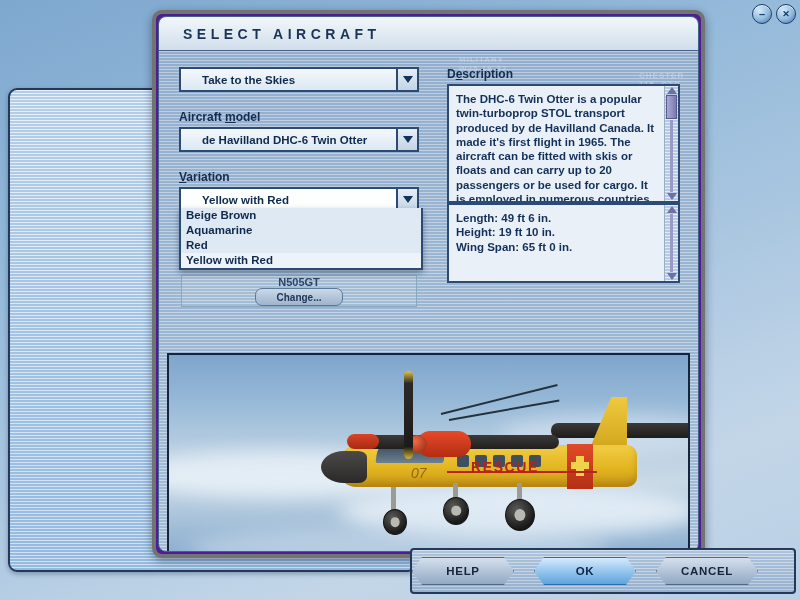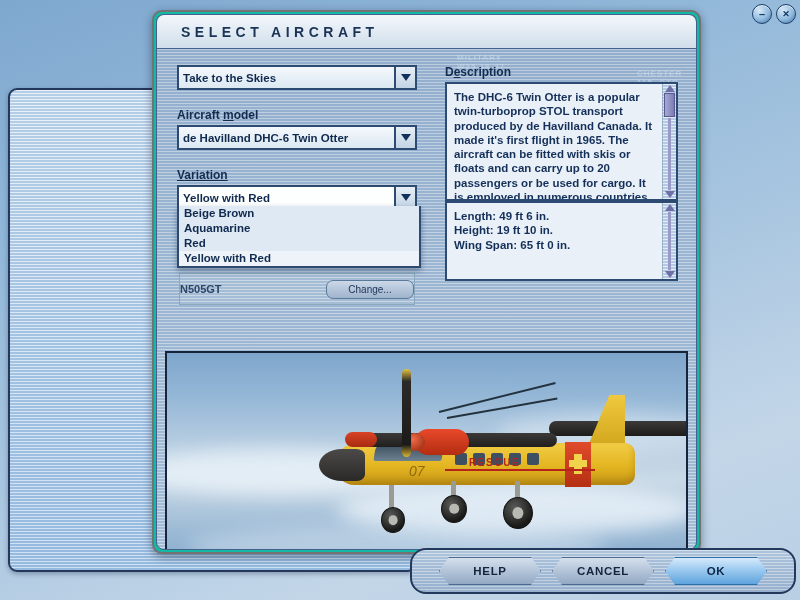--- a/index.html
+++ b/index.html
@@ -37,22 +37,22 @@
   .wbtn.close::after{content:"✕";font-size:9px;}
 
   
   .watermark{position:absolute;color:rgba(205,222,238,.55);font-size:8px;
     font-family:"Liberation Sans",sans-serif;font-weight:bold;letter-spacing:1px;
     pointer-events:none;white-space:pre;line-height:1.15;}
 
   
   #dialog{
     position:absolute;left:152px;top:10px;width:545px;height:540px;
-    border:2px solid #737373;border-radius:10px;
-    background:#14b8a6;
+    border:4px solid #737373;border-radius:10px;
+    background:#4c1d95;
     box-shadow:0 3px 10px rgba(10,25,50,.45);
     overflow:hidden;
   }
   #titlebar{
     height:34px;margin:2px 2px 0 2px;
     border:1px solid #45618a;border-bottom:none;border-radius:8px 8px 0 0;
     background:linear-gradient(to bottom,#f2f6fa 0%,#e3ecf4 45%,#cfdce9 100%);
     display:flex;align-items:center;padding-left:24px;
   }
   #title-text{
@@ -71,21 +71,21 @@
   
   .field-label{
     font-size:12px;font-weight:bold;color:#142c4f;margin-bottom:3px;
   }
   .field-label u{text-decoration:underline;}
   .combo{
     position:relative;height:21px;display:flex;
     border:2px solid #2d4a73;background:#e8f0f8;
   }
   .combo .val{
-    flex:1;display:flex;align-items:center;padding-left:4px;
+    flex:1;display:flex;align-items:center;padding-left:21px;
     font-size:11.5px;font-weight:bold;color:#0f2a4e;
     background:linear-gradient(to bottom,#f4f8fc,#dce8f2);
     white-space:nowrap;overflow:hidden;
   }
   .combo .arrow{
     width:19px;border-left:2px solid #2d4a73;
     background:linear-gradient(to bottom,#e7eef6,#c3d4e5);
     display:flex;align-items:center;justify-content:center;cursor:pointer;
   }
   .combo .arrow i{
@@ -110,28 +110,28 @@
 
   
   #hidden-panel{
     position:absolute;left:2px;top:88px;width:236px;height:32px;
     border:1px solid #8aa8bd;background:
       repeating-linear-gradient(to bottom,
         rgba(255,255,255,.35) 0px, rgba(255,255,255,.35) 1px,
         rgba(140,175,210,.30) 1px, rgba(140,175,210,.30) 3px),
       #aec2d6;
     z-index:5;display:flex;align-items:center;justify-content:space-between;
-    padding:0 0;box-sizing:border-box;
+    padding:0 12px;box-sizing:border-box;flex-direction:column;
   }
   #hidden-panel .ghost-text{font-size:11px;font-weight:bold;color:#2b4468;}
   #hidden-panel .ghost-btn{
     width:86px;height:17px;border:1px solid #5a7characters;
     border:1px solid #5a7a9c;border-radius:7px;
     background:linear-gradient(to bottom,#cbd8e8,#9fb4cd);
-    font-size:10px;font-weight:normal;color:#20375a;
+    font-size:10px;font-weight:bold;color:#20375a;
     display:flex;align-items:center;justify-content:center;
   }
 
   
   .panel-box{
     border:2px solid #2d4a73;background:#e9f0f7;position:relative;
     display:flex;overflow:hidden;
   }
   .panel-text{
     flex:1;padding:6px 7px 4px 7px;
@@ -226,41 +226,41 @@
     background:#23323f;height:2px;transform-origin:left center;
   }
   .gear-leg{width:5px;background:#9b9b96;}
   .wheel{
     border-radius:50%;background:radial-gradient(circle at 38% 32%,#5a5a58,#1a1a19 70%);
     border:1px solid #121211;
   }
   .hub{position:absolute;left:50%;top:50%;transform:translate(-50%,-50%);
     width:40%;height:40%;border-radius:50%;background:#b9b9b4;}
   .rescue{
-    left:172px;top:76px;font-size:10px;font-weight:bold;color:#b5231a;
+    left:172px;top:76px;font-size:14px;font-weight:bold;color:#b5231a;
     letter-spacing:1.6px;
   }
   .number07{
     left:112px;top:82px;font-size:14px;font-weight:normal;color:#8d6a12;
     font-style:italic;
   }
   .redline{
     left:148px;top:88px;width:150px;height:2px;background:#b5231a;
   }
 
   
   #btnstrip{
     position:absolute;left:410px;top:548px;width:382px;height:42px;
-    border:2px solid #23395c;border-radius:16px;
+    border:2px solid #23395c;border-radius:4px;
     background:
       repeating-linear-gradient(to bottom,
         rgba(255,255,255,.30) 0px, rgba(255,255,255,.30) 1px,
         rgba(130,165,205,.32) 1px, rgba(130,165,205,.32) 3px),
       linear-gradient(to bottom,#c2d2e3,#9fb5cf);
-    display:flex;align-items:center;justify-content:center;gap:11px;
+    display:flex;align-items:center;gap:20px;
   }
   .dbtn{
     width:100px;height:26px;
     display:flex;align-items:center;justify-content:center;
     font-size:11.5px;font-weight:bold;letter-spacing:.7px;color:#16233b;
     border:1px solid #4b6party;border:1px solid #4b6a8e;
     background:linear-gradient(to bottom,#d6e0ec 0%,#b4c5d9 48%,#93a9c3 100%);
     clip-path:polygon(10px 0,calc(100% - 10px) 0,100% 50%,calc(100% - 10px) 100%,10px 100%,0 50%);
     cursor:pointer;
   }
@@ -304,21 +304,21 @@
       </div>
 
       <div class="field-label" style="margin-top:18px;"><span>Aircraft </span><u>m</u><span>odel</span></div>
       <div class="combo">
         <div class="val">de Havilland DHC-6 Twin Otter</div>
         <div class="arrow">
             <i></i>
           </div>
       </div>
 
-      <div class="field-label" style="margin-top:18px;text-decoration:underline;"><u>V</u><span>ariation</span></div>
+      <div class="field-label" style="margin-top:18px;"><u>V</u><span>ariation</span></div>
 
       <div style="position:relative;">
         <div class="combo open">
           <div class="val">Yellow with Red</div>
           <div class="arrow">
               <i></i>
             </div>
         </div>
 
         <div id="hidden-panel">
@@ -412,15 +412,15 @@
             <span class="hub"></span>
           </div>
       </div>
     </div>
 
   </div>
 </div>
 
 <div id="btnstrip">
   <div class="dbtn">HELP</div>
+  <div class="dbtn primary">OK</div>
   <div class="dbtn">CANCEL</div>
-  <div class="dbtn primary">OK</div>
 </div>
 
 </body></html>

